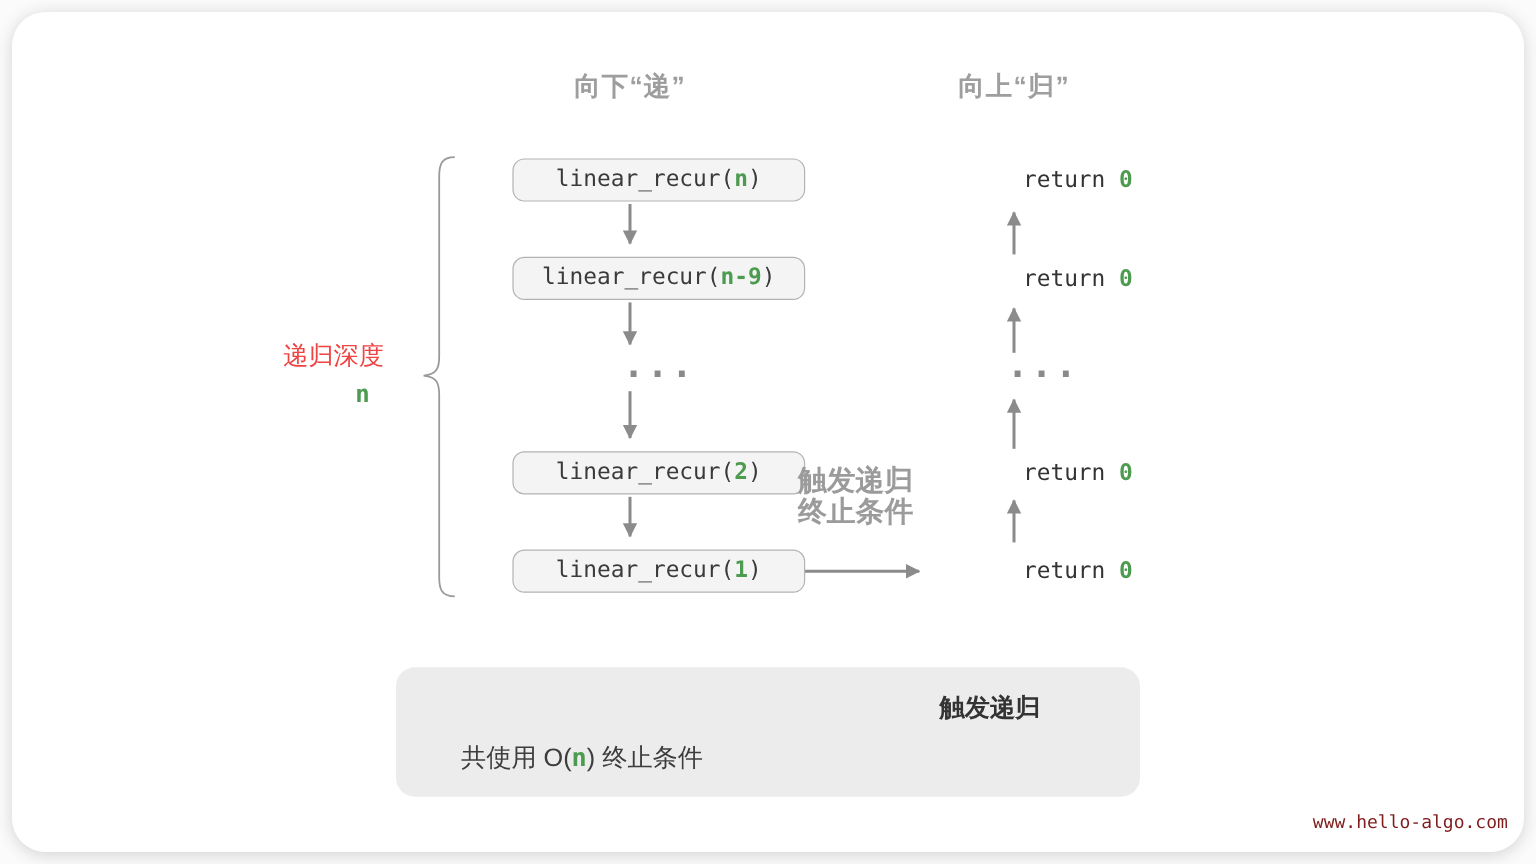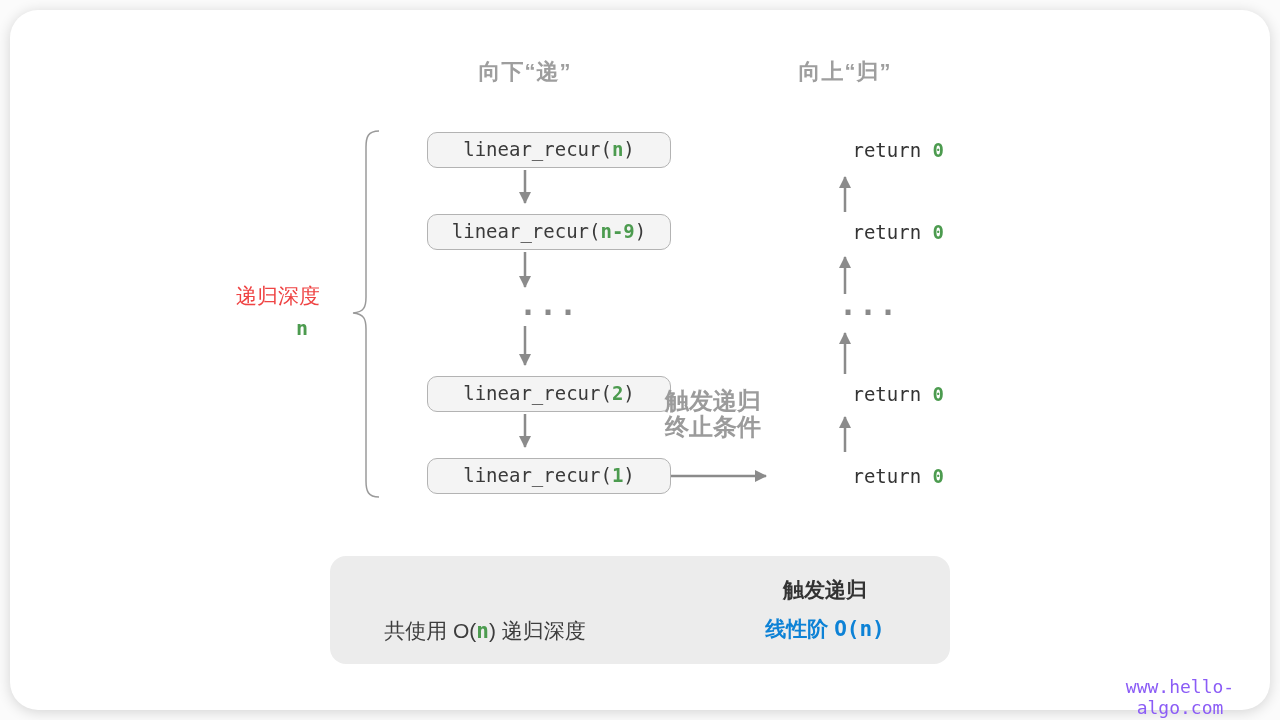--- a/index.html
+++ b/index.html
@@ -69,22 +69,22 @@
     background:var(--summary_fill); border-radius:16px;
   }
   .summary-left{left:340px; width:290px; text-align:center; font-size:21px; color:#3d3d3d;}
   #sum-line1{top:579px;} #sum-line2{top:617px;}
   .sum-code{font-family:"DejaVu Sans Mono","Liberation Mono",monospace;}
   .summary-right{left:740px; width:170px; text-align:center;}
   #sum-title{top:576px; font-size:21px; font-weight:bold; color:#333333;}
   #sum-value{top:615px; font-size:21px;}
 
   .watermark{
-    left:1070px; top:676px; width:172px; text-align:center;
-    font-size:18px; color:#8b5cf6;
+    left:1070px; top:676px; width:172px; text-align:left;
+    font-size:15px; color:#7f1d1d;
   }
   svg.connectors{position:absolute; left:0; top:0; pointer-events:none;}
 </style>
 </head>
 <body>
 
 <div class="card"></div>
 
 <div class="canvas">
 
@@ -130,19 +130,18 @@
   <div class="abs ret mono" id="ret-1"><span>return </span><span class="green">0</span></div>
   <div class="abs ret mono" id="ret-2"><span>return </span><span class="green">0</span></div>
   <div class="abs ret mono" id="ret-3"><span>return </span><span class="green">0</span></div>
 
   <div class="abs trigger">
     <div>触发递归</div>
     <div>终止条件</div>
   </div>
 
   <div class="abs summary-box"></div>
-  <div class="abs summary-left" id="sum-line2"><span>共使用 O(</span><span class="green sum-code">n</span><span>) 递归深度</span></div>
+  <div class="abs summary-left" id="sum-line2"><span>共使用 O(</span><span class="green sum-code">n</span><span>) 终止条件</span></div>
   <div class="abs summary-right" id="sum-title">触发递归</div>
-  <div class="abs summary-right" id="sum-value"><span class="blue">线性阶 </span><span class="blue sum-code">O(n)</span></div>
 
   <div class="abs watermark mono">www.hello-algo.com</div>
 
 </div>
 
 </body></html>

